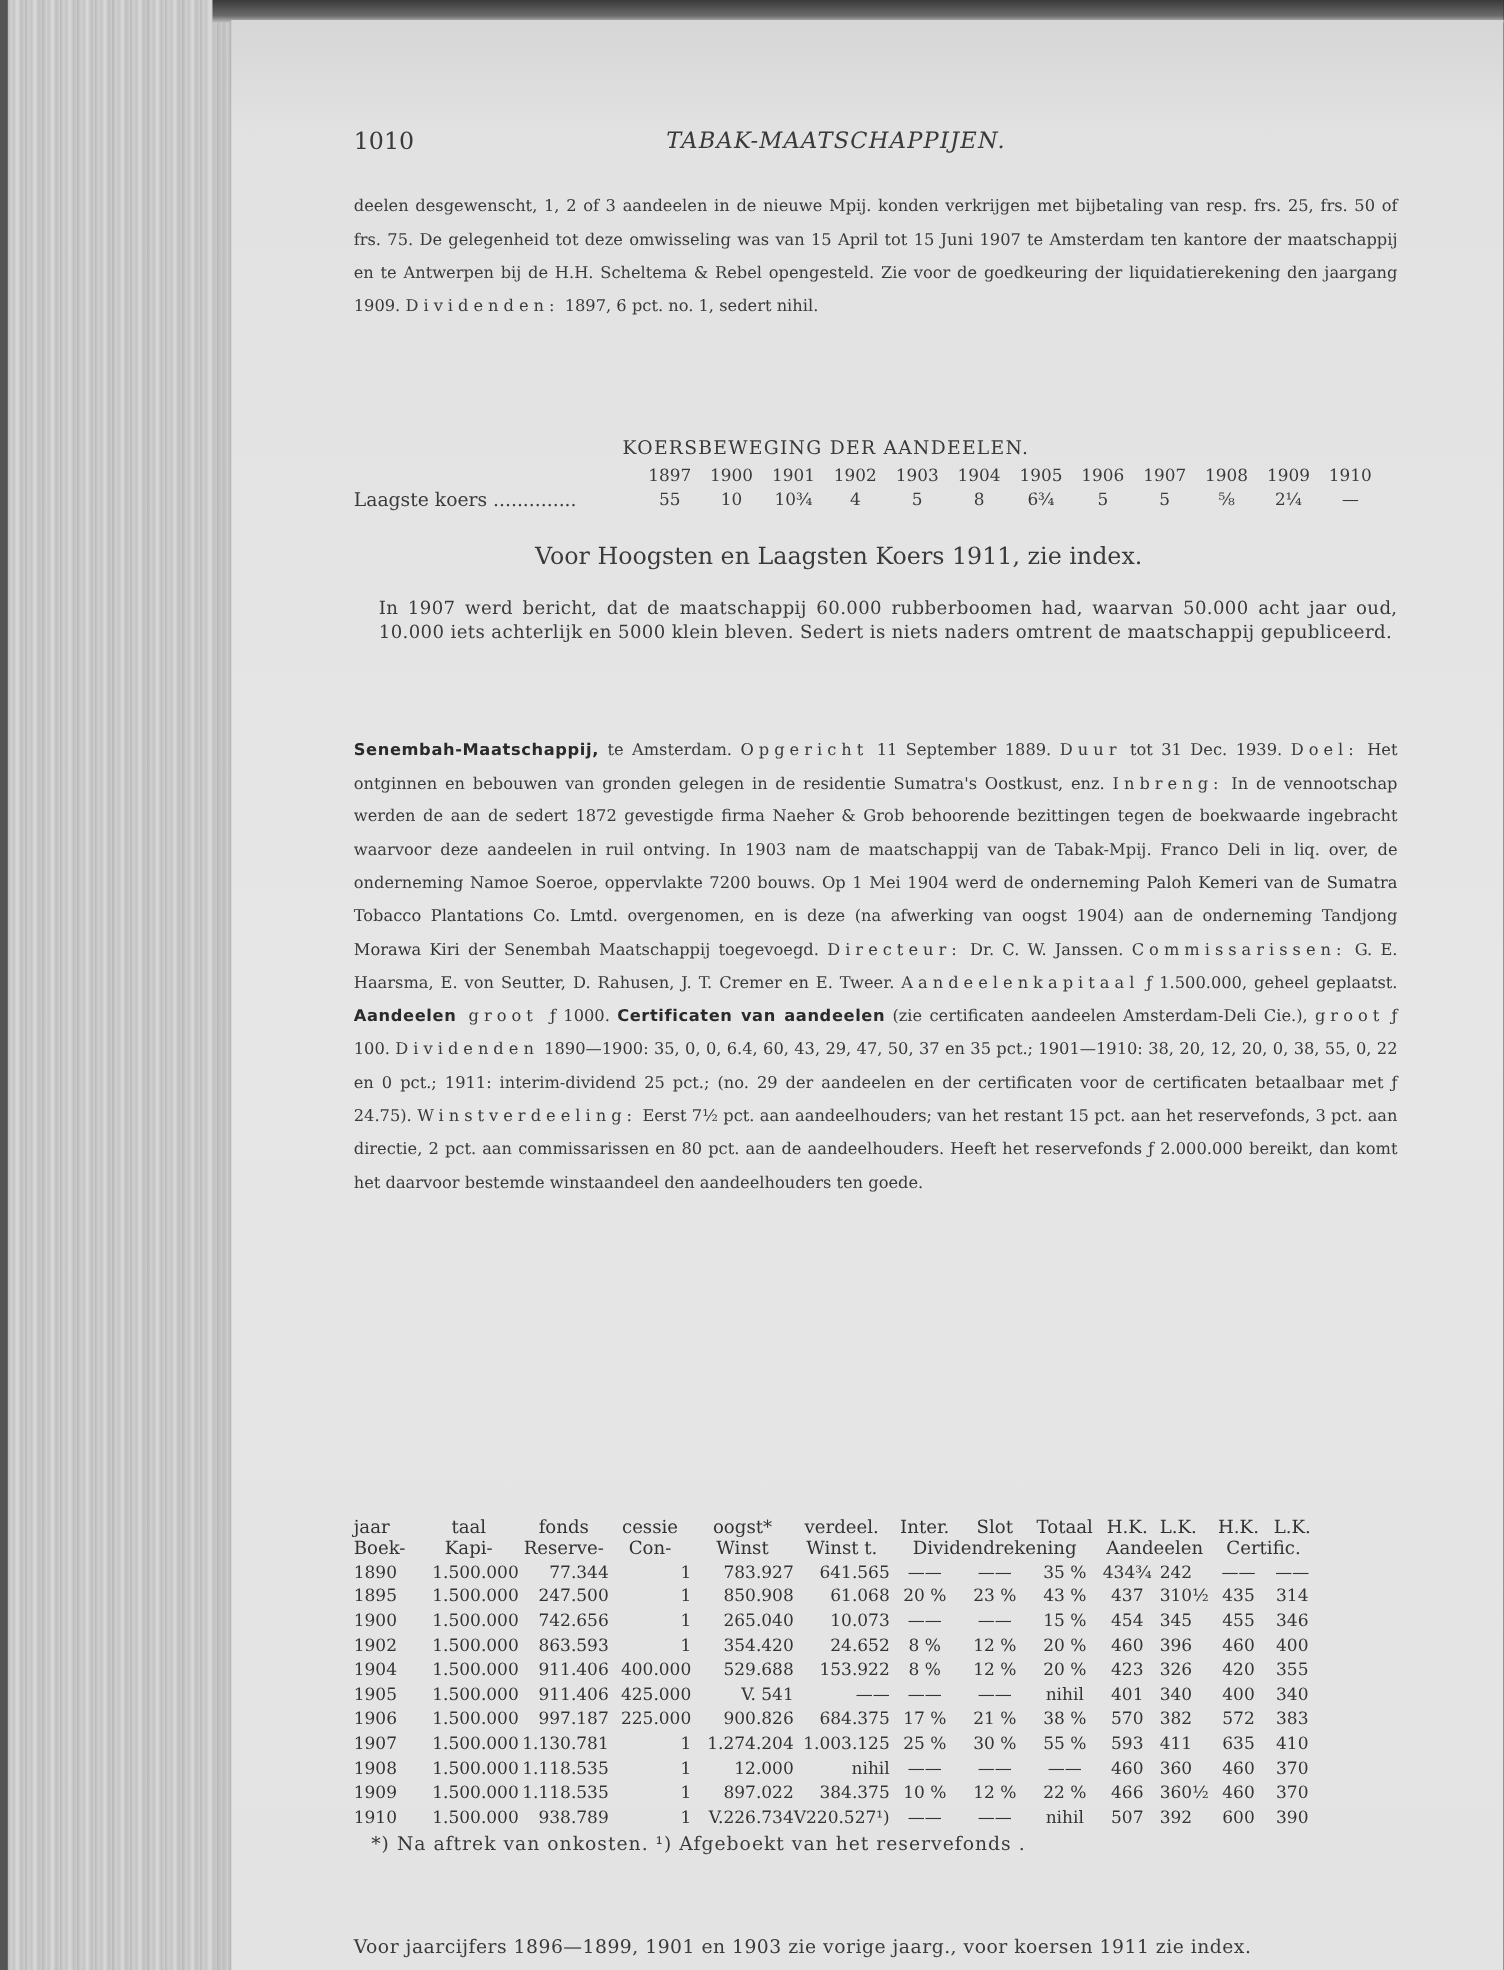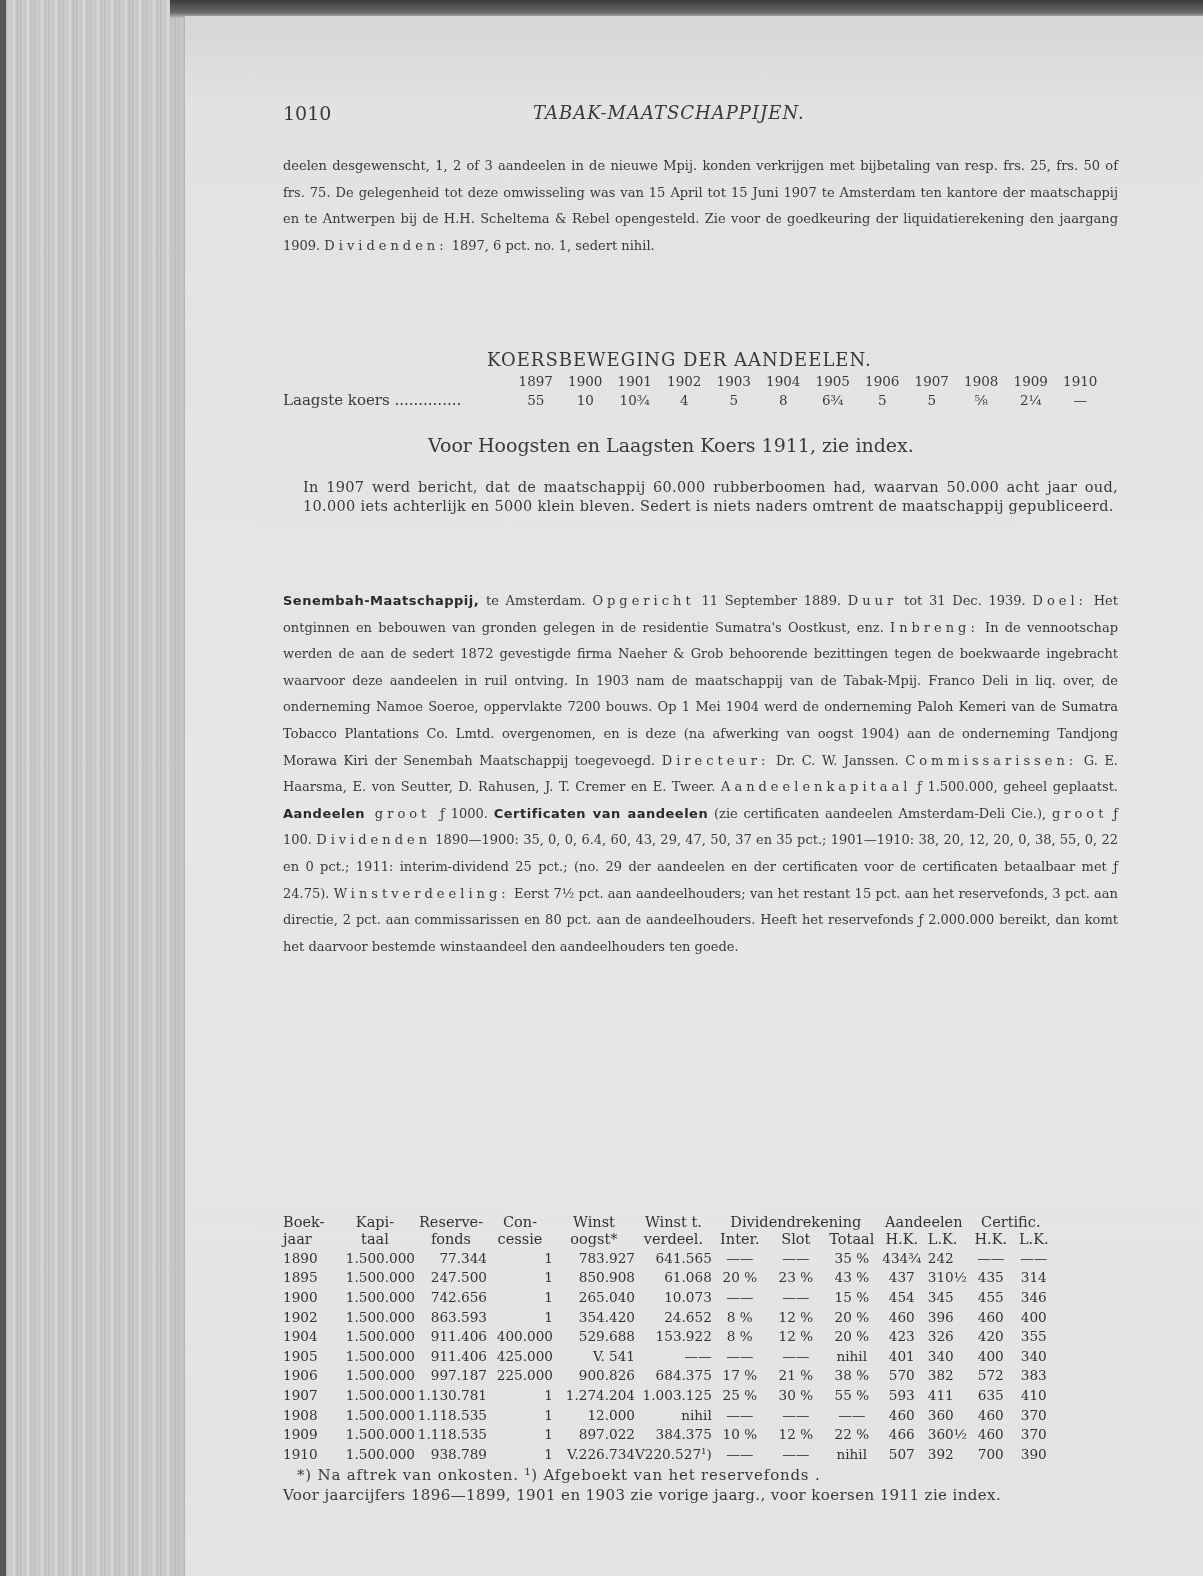--- a/index.html
+++ b/index.html
@@ -32,21 +32,21 @@
   .pageno { position: absolute; left: 0; top: 0; font-size: 19px; }
   .runtitle { position: absolute; left: 250px; top: 0; font-size: 18px; font-style: italic; letter-spacing: 1px; }
   p { margin: 0; }
   .para {
     position: absolute; left: 0; width: 835px;
     font-size: 13px; line-height: 26.6px; text-align: justify; text-align-last: left;
   }
   .spaced { letter-spacing: 4px; }
   .sans-bold { font-family: "DejaVu Sans", "Liberation Sans", sans-serif; font-weight: bold; letter-spacing: 0.5px; color: #2a2a2a; }
   .bold-serif { font-weight: normal; color: #333; }
-  .koers-title { position: absolute; top: 333px; left: 204px; font-size: 18px; letter-spacing: 1px; }
+  .koers-title { position: absolute; top: 333px; left: 215px; font-size: 15px; letter-spacing: 1px; }
   table.koers { position: absolute; top: 355px; left: 0; border-collapse: collapse; font-size: 13.5px; }
   table.koers td { padding: 0; height: 19px; text-align: center; }
   table.koers td.lbl { width: 228px; text-align: left; font-size: 15px; }
   table.koers td.v { width: 49.5px; }
   .koers-note { position: absolute; top: 418px; left: 145px; font-size: 19px; }
   .small-para {
     position: absolute; top: 462px; left: 20px; width: 815px;
     font-size: 14.5px; line-height: 19px; text-align: justify; text-align-last: left; letter-spacing: 0.3px;
   }
   table.fin { position: absolute; top: 1198px; left: 0; border-collapse: collapse; font-size: 13.6px; color: #333; }
@@ -59,21 +59,21 @@
   .c-winst { width: 82px; }
   .c-wv { width: 70px; }
   .c-int { width: 56px; text-align: center !important; }
   .c-slot { width: 56px; text-align: center !important; }
   .c-tot { width: 56px; text-align: center !important; }
   .c-ahk { width: 44px; text-align: center !important; }
   .c-alk { width: 40px; text-align: left !important; padding-left: 4px !important; }
   .c-chk { width: 46px; text-align: center !important; }
   .c-clk { width: 40px; text-align: center !important; }
   .footnote1 { position: absolute; top: 1450px; left: 14px; font-size: 15px; letter-spacing: 0.8px; }
-  .footnote2 { position: absolute; top: 1470px; left: 0; font-size: 15px; letter-spacing: 0.4px; }
+  .footnote2 { position: absolute; top: 1532px; left: 0; font-size: 15px; letter-spacing: 0.4px; }
 </style>
 </head>
 <body>
 
 <div class="edges"></div>
 <div class="topbar"></div>
 
 <div class="page">
   <div class="content">
 
@@ -121,45 +121,45 @@
       </table>
     <div class="koers-note">Voor Hoogsten en Laagsten Koers 1911, zie index.</div>
 
     <p class="small-para">In 1907 werd bericht, dat de maatschappij 60.000 rubberboomen had, waarvan 50.000 acht jaar oud, 10.000 iets achterlijk en 5000 klein bleven. Sedert is niets naders omtrent de maatschappij gepubliceerd.</p>
 
     <p class="para" style="top:572px;"><span style="display:inline-block;width:0;"></span><span class="sans-bold">Senembah-Maatschappij,</span><span> te Amsterdam. </span><span class="spaced">Opgericht</span><span> 11 September 1889. </span><span class="spaced">Duur</span><span> tot 31 Dec. 1939. </span><span class="spaced">Doel:</span><span> Het ontginnen en bebouwen van gronden gelegen in de residentie Sumatra's Oostkust, enz. </span><span class="spaced">Inbreng:</span><span> In de vennootschap werden de aan de sedert 1872 gevestigde firma Naeher &amp; Grob behoorende bezittingen tegen de boekwaarde ingebracht waarvoor deze aandeelen in ruil ontving. In 1903 nam de maatschappij van de Tabak-Mpij. Franco Deli in liq. over, de onderneming Namoe Soeroe, oppervlakte 7200 bouws. Op 1 Mei 1904 werd de onderneming </span><span class="bold-serif">Paloh Kemeri van de Sumatra Tobacco Plantations Co. Lmtd.</span><span> overgenomen, en is deze (na afwerking van oogst 1904) aan de onderneming Tandjong </span><span class="bold-serif">Morawa Kiri</span><span> der Senembah Maatschappij toegevoegd. </span><span class="spaced">Directeur:</span><span> Dr. C. W. Janssen. </span><span class="spaced">Commissarissen:</span><span> G. E. Haarsma, E. von Seutter, D. Rahusen, J. T. Cremer en E. Tweer. </span><span class="spaced">Aandeelenkapitaal</span><span> ƒ 1.500.000, geheel geplaatst. </span><span class="sans-bold">Aandeelen</span><span class="spaced"> groot </span><span>ƒ 1000. </span><span class="sans-bold">Certificaten van aandeelen</span><span> (zie certificaten aandeelen Amsterdam-Deli Cie.), </span><span class="spaced">groot</span><span> ƒ 100. </span><span class="spaced">Dividenden</span><span> 1890—1900: 35, 0, 0, 6.4, 60, 43, 29, 47, 50, 37 en 35 pct.; 1901—1910: 38, 20, 12, 20, 0, 38, 55, 0, 22 en 0 pct.; 1911: interim-dividend 25 pct.; (no. 29 der aandeelen en der certificaten voor de certificaten betaalbaar met ƒ 24.75). </span><span class="spaced">Winstverdeeling:</span><span> Eerst 7½ pct. aan aandeelhouders; van het restant 15 pct. aan het reservefonds, 3 pct. aan directie, 2 pct. aan commissarissen en 80 pct. aan de aandeelhouders. Heeft het reservefonds ƒ 2.000.000 bereikt, dan komt het daarvoor bestemde winstaandeel den aandeelhouders ten goede.</span></p>
 
     <table class="fin">
       <thead>
         <tr>
-          <th class="c-year" style="text-align:left">Boek-</th>
-          <th class="c-kap">Kapi-</th>
-          <th class="c-res">Reserve-</th>
-          <th class="c-con">Con-</th>
-          <th class="c-winst">Winst</th>
-          <th class="c-wv">Winst t.</th>
-          <th colspan="3">Dividendrekening</th>
-          <th colspan="2">Aandeelen</th>
-          <th colspan="2">Certific.</th>
-        </tr>
-        <tr>
           <th class="c-year" style="text-align:left">jaar</th>
           <th class="c-kap">taal</th>
           <th class="c-res">fonds</th>
           <th class="c-con">cessie</th>
           <th class="c-winst">oogst*</th>
           <th class="c-wv">verdeel.</th>
           <th class="c-int">Inter.</th>
           <th class="c-slot">Slot</th>
           <th class="c-tot">Totaal</th>
           <th class="c-ahk">H.K.</th>
           <th class="c-alk">L.K.</th>
           <th class="c-chk">H.K.</th>
           <th class="c-clk">L.K.</th>
         </tr>
+        <tr>
+          <th class="c-year" style="text-align:left">Boek-</th>
+          <th class="c-kap">Kapi-</th>
+          <th class="c-res">Reserve-</th>
+          <th class="c-con">Con-</th>
+          <th class="c-winst">Winst</th>
+          <th class="c-wv">Winst t.</th>
+          <th colspan="3">Dividendrekening</th>
+          <th colspan="2">Aandeelen</th>
+          <th colspan="2">Certific.</th>
+        </tr>
       </thead>
       <tbody id="fin-body">
           <tr>
             <td class="c-year">1890</td>
             <td class="c-kap">1.500.000</td>
             <td class="c-res">77.344</td>
             <td class="c-con">1</td>
             <td class="c-winst">783.927</td>
             <td class="c-wv">641.565</td>
             <td class="c-int">——</td>
@@ -310,21 +310,21 @@
             <td class="c-kap">1.500.000</td>
             <td class="c-res">938.789</td>
             <td class="c-con">1</td>
             <td class="c-winst">V.226.734</td>
             <td class="c-wv">V220.527¹)</td>
             <td class="c-int">——</td>
             <td class="c-slot">——</td>
             <td class="c-tot">nihil</td>
             <td class="c-ahk">507</td>
             <td class="c-alk">392</td>
-            <td class="c-chk">700</td>
+            <td class="c-chk">600</td>
             <td class="c-clk">390</td>
           </tr>
         </tbody>
     </table>
 
     <div class="footnote1">*) Na aftrek van onkosten. ¹) Afgeboekt van het reservefonds .</div>
     <div class="footnote2">Voor jaarcijfers 1896—1899, 1901 en 1903 zie vorige jaarg., voor koersen 1911 zie index.</div>
   </div>
 </div>
 

